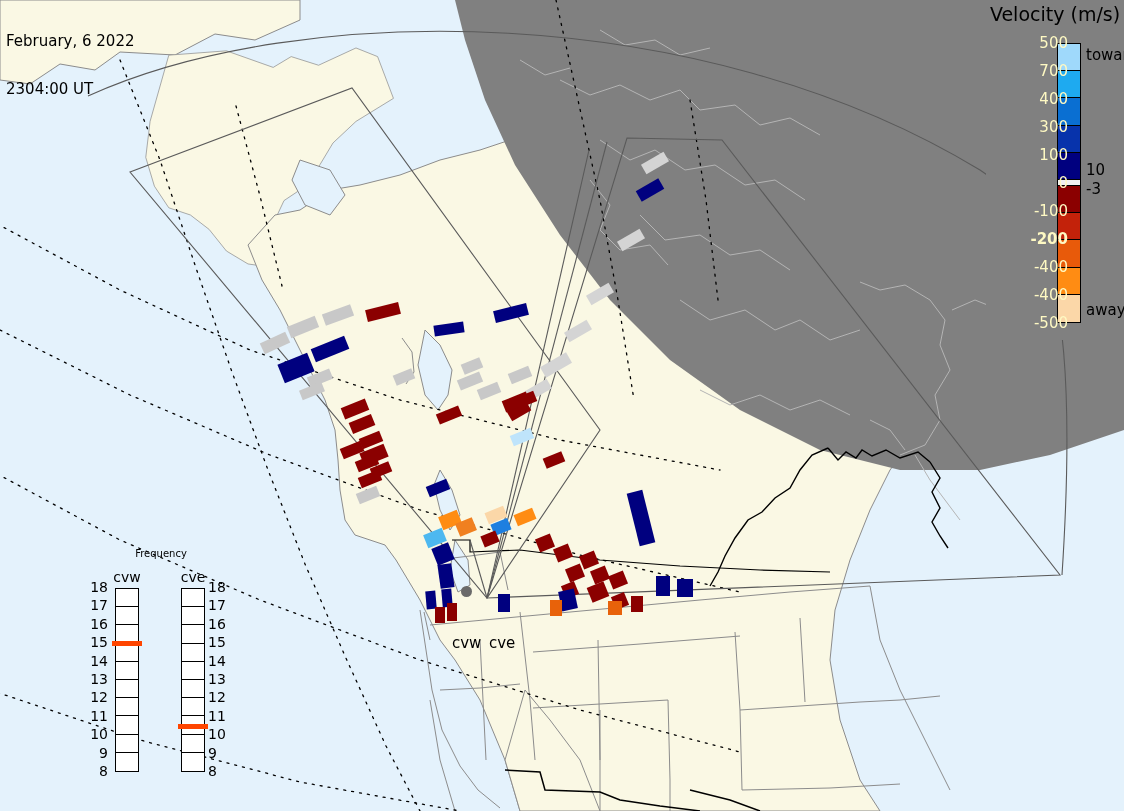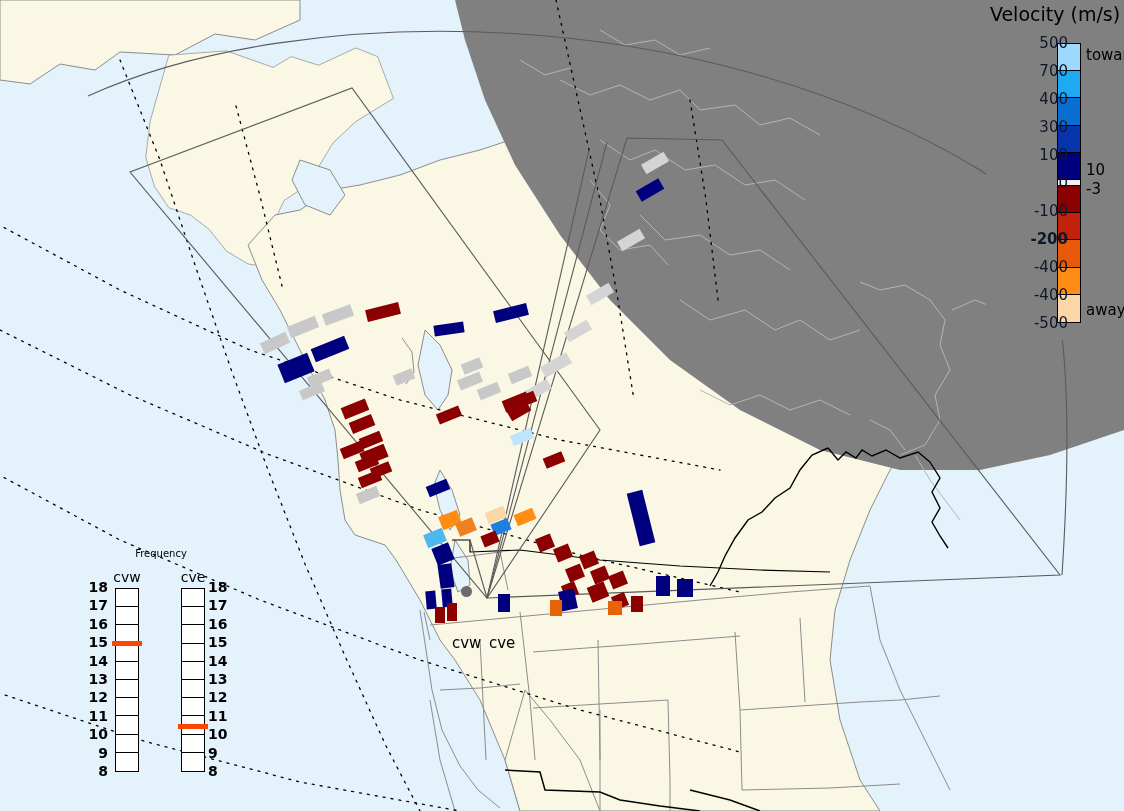--- a/index.html
+++ b/index.html
@@ -12,32 +12,32 @@
   
   #title{position:absolute;left:6px;top:1px;font-size:15px;line-height:16px;color:#000;white-space:pre;}
   #title div{font-family:"DejaVu Sans","Liberation Sans",sans-serif;}
 
   
   #cbpanel{position:absolute;left:986px;top:0;width:138px;height:340px;background:#808080;}
   #cbtitle{position:absolute;left:0;top:3px;width:138px;text-align:center;font-size:19px;color:#000;}
   #cbbar{position:absolute;left:71px;top:43px;width:24px;height:280px;border:1px solid #000;box-sizing:border-box;}
   #cbbar .seg{width:100%;box-sizing:border-box;border-bottom:1px solid #000;}
   #cbbar .seg:last-child{border-bottom:none;}
-  .cbtick{position:absolute;right:56px;font-size:15px;color:#0f172a;text-align:right;width:50px;line-height:14px;}
+  .cbtick{position:absolute;right:56px;font-size:15px;color:#fef9c3;text-align:right;width:50px;line-height:14px;}
   .cbside{position:absolute;left:100px;font-size:15px;color:#000;line-height:14px;white-space:nowrap;}
 
   
   #freq{position:absolute;left:86px;top:548px;width:150px;height:240px;}
   #freqtitle{position:absolute;left:0;top:0;width:150px;text-align:center;font-size:10px;color:#000;}
   .gaugelabel{position:absolute;top:21px;font-size:14px;color:#000;text-align:center;width:46px;}
   .gauge{position:absolute;top:40px;width:24px;height:184px;border:1.5px solid #000;box-sizing:border-box;background:#fff;}
   .gauge .cell{width:100%;height:10%;box-sizing:border-box;border-bottom:1px solid #000;}
   .gauge .cell:last-child{border-bottom:none;}
   .gmark{position:absolute;width:30px;height:5px;background:#ff4500;}
-  .gscale{position:absolute;font-size:14px;color:#000;line-height:10px;text-align:right;width:22px;font-weight:bold;}
+  .gscale{position:absolute;font-size:14px;color:#000;line-height:10px;text-align:right;width:22px;}
   .gscale.right{text-align:left;}
 
   
   .sitelabel{position:absolute;font-size:15px;color:#000;}
   #sitedot{position:absolute;left:461px;top:586px;width:11px;height:11px;border-radius:50%;background:#6a6a6a;}
 </style>
 </head>
 <body>
 
 <div id="stage">
@@ -236,20 +236,24 @@
           <rect x="633" y="491" width="16" height="54" fill="#00007f" transform="rotate(-14,641,518)"></rect>
           <rect x="656" y="576" width="14" height="20" fill="#00007f" transform="rotate(0,663,586)"></rect>
           <rect x="677" y="579" width="16" height="18" fill="#00007f" transform="rotate(0,685,588)"></rect>
           <rect x="498" y="594" width="12" height="18" fill="#00007f" transform="rotate(0,504,603)"></rect>
           <rect x="550" y="600" width="12" height="16" fill="#e8620a" transform="rotate(0,556,608)"></rect>
           <rect x="631" y="596" width="12" height="16" fill="#8b0000" transform="rotate(0,637,604)"></rect>
         </g>
     </g>
   </svg>
 
+  <div id="title">
+    <div>February, 6 2022</div>
+    <div>2304:00 UT</div>
+  </div>
 
   <div id="cbpanel">
     <div id="cbtitle">Velocity (m/s)</div>
     <div id="cbbar">
         <div class="seg" style="background: rgb(159, 217, 251); height: 9.78%;"></div>
         <div class="seg" style="background: rgb(30, 170, 240); height: 9.78%;"></div>
         <div class="seg" style="background: rgb(10, 111, 210); height: 9.78%;"></div>
         <div class="seg" style="background: rgb(7, 51, 171); height: 9.78%;"></div>
         <div class="seg" style="background: rgb(0, 0, 127); height: 9.78%;"></div>
         <div class="seg" style="background: rgb(242, 242, 242); height: 2.2%;"></div>

